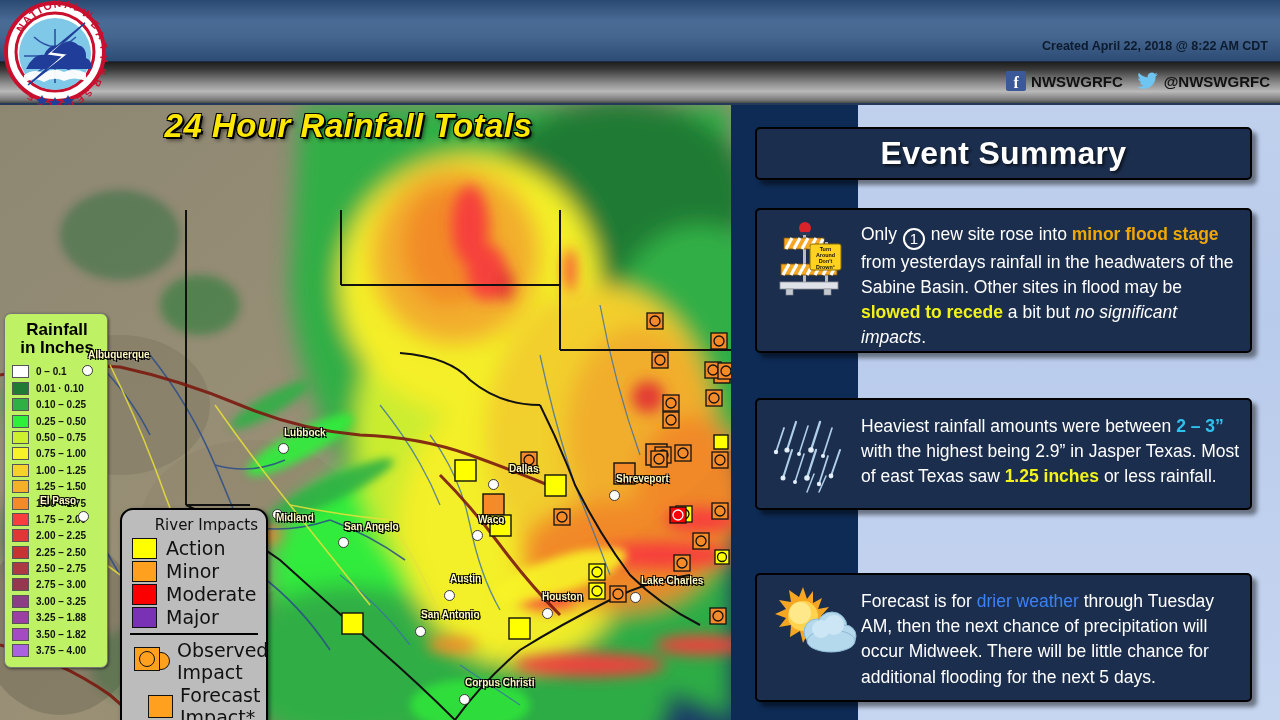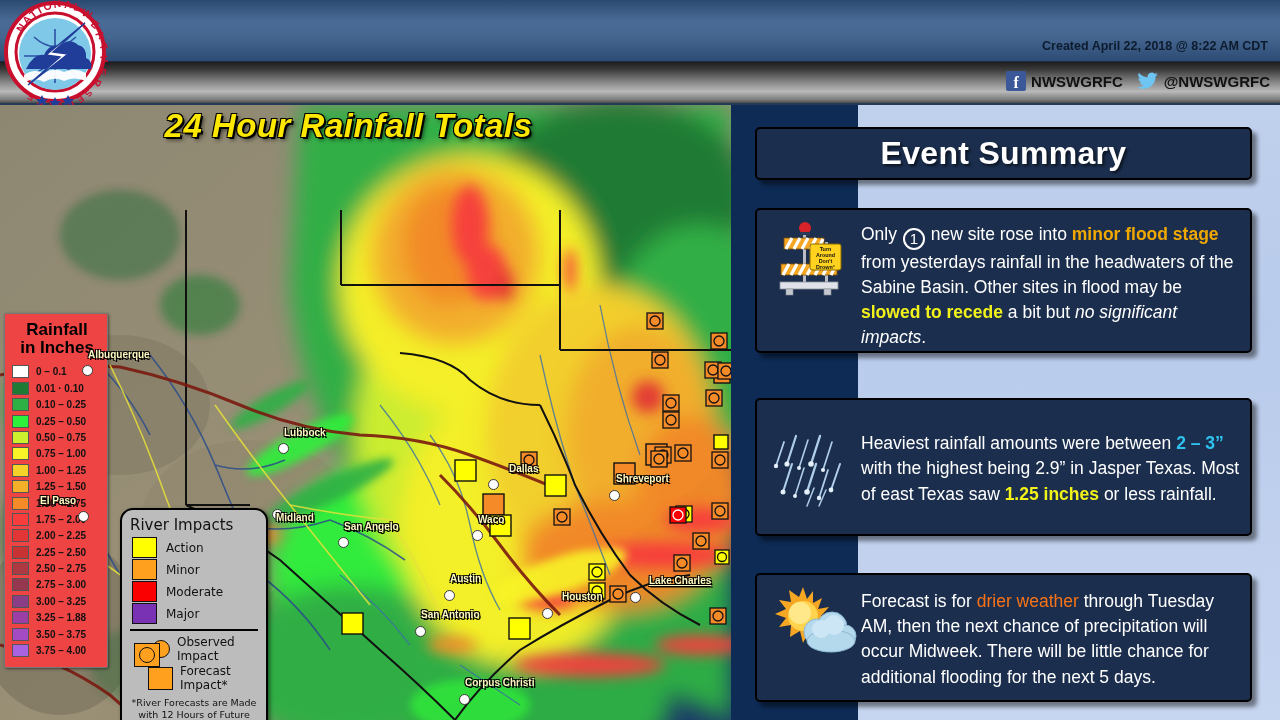--- a/index.html
+++ b/index.html
@@ -69,44 +69,44 @@
     background:#fff; border:1px solid #3a3a3a; left:0; top:0;
   }
   .city .nm {
     position:absolute; font-size:10px; font-weight:bold; color:#fef9c3;
     white-space:nowrap; text-shadow:1.5px 1.5px 0 #000,-1px -1px 0 #000,1px -1px 0 #000,-1px 1px 0 #000;
   }
 
   
   #rainfall-legend {
     position:absolute; left:4px; top:208px; width:104px;
-    background:#ef4444; border:1px solid #777; border-radius:2px;
+    background:#bef264; border:1px solid #777; border-radius:7px;
     padding:7px 5px 8px 7px; box-shadow:1px 1px 3px rgba(0,0,0,.5);
   }
   #rainfall-legend .lg-title {
     font-size:17px; font-weight:bold; color:#000; text-align:center;
     line-height:1.05; margin-bottom:7px;
   }
   .rf-row { display:flex; align-items:center; height:16.4px; }
   .rf-sw { width:17px; height:13px; border:1px solid #555; margin-right:7px; flex:0 0 auto; }
   .rf-lb { font-size:10px; font-weight:bold; color:#111; white-space:nowrap; }
 
   
   #river-legend {
     position:absolute; left:120px; top:403px; width:148px;
     background:#bcbcbc; border:2px solid #000; border-radius:13px;
     padding:6px 8px 5px 8px; box-shadow:2px 2px 4px rgba(0,0,0,.5);
   }
   #river-legend .rl-title {
-    font-size:15px; color:#111; text-align:left; margin-bottom:3px;
+    font-size:15px; color:#111; text-align:right; margin-bottom:3px;
     font-family:"DejaVu Sans", sans-serif;
   }
   .rl-row { display:flex; align-items:center; margin:1px 0 1px 2px; }
   .rl-sw { width:25px; height:21px; border:1px solid #111; margin-right:9px; flex:0 0 auto; }
-  .rl-lb { font-size:12px; color:#111; font-family:"DejaVu Sans", sans-serif; }
+  .rl-lb { font-size:19px; color:#111; font-family:"DejaVu Sans", sans-serif; }
   #river-legend .rl-divider { border-top:2px solid #000; margin:5px 0 4px 0; }
   .rl-sym-row { display:flex; align-items:center; margin-bottom:1px; }
   .rl-obs-circle {
     width:18px; height:18px; border-radius:50%; background:#FFA01E;
     border:1.5px solid #111; margin-left:22px; margin-right:7px; flex:0 0 auto;
   }
   .rl-fc-square {
     width:25px; height:23px; background:#FFA01E; border:1.5px solid #111;
     margin-left:18px; margin-right:7px; flex:0 0 auto;
   }
@@ -131,32 +131,32 @@
   #event-summary-header .t {
     font-size:32px; font-weight:bold; color:#fff; letter-spacing:0.3px;
     text-shadow:2px 2px 3px rgba(0,0,0,.6);
   }
   .panel {
     position:absolute; background:#1b2e4d; border:2.5px solid #000; border-radius:5px;
     box-shadow:5px 5px 4px rgba(0,0,0,.45);
     display:flex; align-items:flex-start; padding:10px 10px 10px 8px;
   }
   #panel-flood   { left:755px; top:208px; width:497px; height:145px; }
-  #panel-rain    { left:755px; top:398px; width:497px; height:138px;align-items:center; }
+  #panel-rain    { left:755px; top:398px; width:497px; height:112px; }
   #panel-forecast{ left:755px; top:573px; width:497px; height:129px; }
   .panel .icon-wrap { flex:0 0 auto; width:96px; display:flex; align-items:center; justify-content:center; }
   .panel .body {
     flex:1 1 auto; color:#ffffff; font-size:17.5px; line-height:1.44;
     padding-top:2px;
   }
   #panel-rain .body, #panel-forecast .body { padding-top:4px; }
   .hl-orange { color:#f0a800; font-weight:bold; }
   .hl-yellow { color:#f2f21a; font-weight:bold; }
   .hl-cyan   { color:#2ec2f0; font-weight:bold; }
-  .hl-green  { color:#f97316; }
+  .hl-green  { color:#3b82f6; }
   .hl-italic { font-style:italic; }
   .circled-1 {
     display:inline-flex; align-items:center; justify-content:center;
     width:22px; height:22px; border:2px solid #fff; border-radius:50%;
     font-size:15px; line-height:1; vertical-align:-4px; margin:0 1px;
   }
 </style>
 </head>
 <body>
 
@@ -537,21 +537,21 @@
         <div class="rf-row">
           <div class="rf-sw" style="background: rgb(139, 61, 134);"></div>
           <div class="rf-lb">3.00 – 3.25</div>
         </div>
         <div class="rf-row">
           <div class="rf-sw" style="background: rgb(155, 63, 164);"></div>
           <div class="rf-lb">3.25 – 1.88</div>
         </div>
         <div class="rf-row">
           <div class="rf-sw" style="background: rgb(164, 75, 196);"></div>
-          <div class="rf-lb">3.50 – 3.75</div>
+          <div class="rf-lb">3.50 – 1.82</div>
         </div>
         <div class="rf-row">
           <div class="rf-sw" style="background: rgb(169, 99, 224);"></div>
           <div class="rf-lb">3.75 – 4.00</div>
         </div>
       </div>
   </div>
 
   <div id="river-legend">
     <div class="rl-title">River Impacts</div>
@@ -620,29 +620,29 @@
     <div class="city" style="left: 444px; top: 485px;">
       <div class="dot"></div>
       <div class="nm" style="left: 6px; top: -17px;">Austin</div>
     </div>
     <div class="city" style="left: 415px; top: 521px;">
       <div class="dot"></div>
       <div class="nm" style="left: 6px; top: -17px;">San Antonio</div>
     </div>
     <div class="city" style="left: 542px; top: 503px;">
       <div class="dot"></div>
-      <div class="nm" style="left: 20px; top: -17px; text-align: right;">Houston</div>
+      <div class="nm" style="left: 0; top: -17px; text-align: right;">Houston</div>
     </div>
     <div class="city" style="left: 609px; top: 385px;">
       <div class="dot"></div>
       <div class="nm" style="left: 7px; top: -17px;">Shreveport</div>
     </div>
     <div class="city" style="left: 630px; top: 487px;">
       <div class="dot"></div>
-      <div class="nm" style="left: 19px; top: -17px; text-decoration: underline;">Lake Charles</div>
+      <div class="nm" style="left: 11px; top: -17px;">Lake Charles</div>
     </div>
     <div class="city" style="left: 459px; top: 589px;">
       <div class="dot"></div>
       <div class="nm" style="left: 6px; top: -17px;">Corpus Christi</div>
     </div>
     <div class="city" style="left: 459px; top: 664px;"></div>
   </div>
 
 <div id="event-summary-header">
   <div class="t">Event Summary</div>

